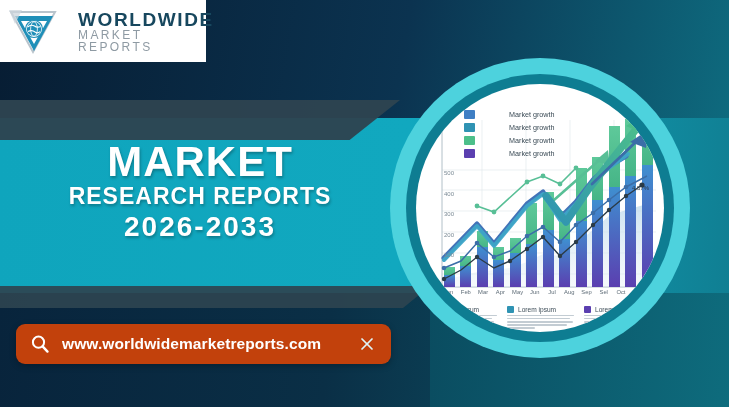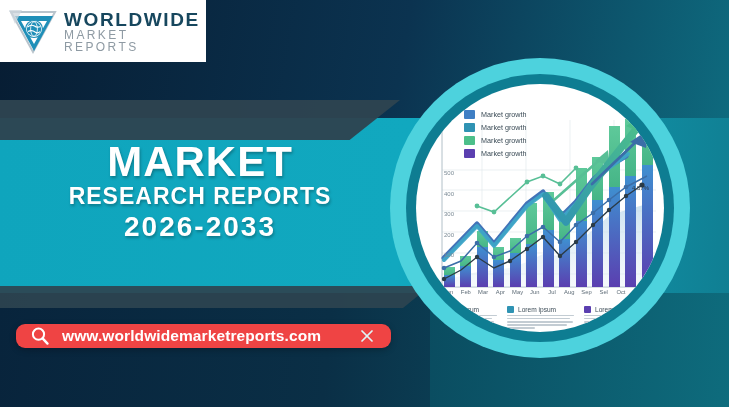--- a/index.html
+++ b/index.html
@@ -43,20 +43,21 @@
     opacity:.92;
   }
 
   
   .logo-box{
     position:absolute;left:0;top:0;width:206px;height:62px;
     background:#ffffff;
     display:flex;align-items:center;
     padding-left:6px;box-sizing:border-box;
     z-index:6;
+    gap:14px;
   }
   .logo-mark{width:54px;height:50px;flex:none;}
   .logo-words{margin-left:4px;line-height:1;}
   .logo-title{
     font-size:19px;font-weight:bold;letter-spacing:1.6px;color:#17475e;
     font-family:"Liberation Sans",sans-serif;
   }
   .logo-sub{
     font-size:12px;letter-spacing:2.4px;color:#8e9aa3;
     font-family:"Liberation Sans",sans-serif;
@@ -68,22 +69,22 @@
     text-align:center;z-index:5;
     color:#ffffff;
     text-shadow:1px 2px 3px rgba(0,0,0,.28);
   }
   .hl1{font-size:42px;font-weight:bold;letter-spacing:1px;line-height:1.05;}
   .hl2{font-size:23px;font-weight:bold;letter-spacing:1px;line-height:1.05;}
   .hl3{font-size:28px;font-weight:bold;letter-spacing:2px;line-height:1.35;}
 
   
   .searchbar{
-    position:absolute;left:16px;top:324px;width:375px;height:24px;
-    background:#ef4444;border-radius:9px;
+    position:absolute;left:16px;top:324px;width:375px;height:40px;
+    background:#c2410c;border-radius:9px;
     display:flex;align-items:center;z-index:7;
     box-shadow:0 2px 6px rgba(0,0,0,.25);
   }
   .search-icon{margin-left:14px;flex:none;}
   .search-text{
     flex:1;margin-left:12px;color:#ffffff;font-size:15.5px;font-weight:bold;
     letter-spacing:.1px;white-space:nowrap;
   }
   .clear-icon{margin-right:16px;flex:none;}
 
@@ -97,21 +98,21 @@
     position:absolute;left:16px;top:16px;width:268px;height:268px;border-radius:50%;
     background:#0e7d92;
   }
   .ring-inner{
     position:absolute;left:26px;top:26px;width:248px;height:248px;border-radius:50%;
     background:#ffffff;overflow:hidden;
   }
   .chart-svg{position:absolute;left:0;top:0;}
 
   .legend{position:absolute;left:48px;top:26px;}
-  .legend-row{display:flex;margin-bottom:4px;}
+  .legend-row{display:flex;margin-bottom:4px;gap:28px;}
   .legend-swatch{width:11px;height:9px;border-radius:1px;flex:none;}
   .legend-label{font-size:7.2px;color:#3a4a55;margin-left:6px;font-family:"Liberation Sans",sans-serif;}
 
   .axis-y{position:absolute;left:16px;top:86px;}
   .ytick{font-size:6px;color:#7c8b96;height:20.5px;text-align:right;width:22px;}
 
   .axis-x{position:absolute;left:24px;top:205px;width:224px;display:flex;}
   .xtick{flex:1;text-align:center;font-size:5.8px;color:#5d6b76;}
 
   .pct-label{position:absolute;left:216px;top:101px;font-size:6px;color:#2b3b47;}

